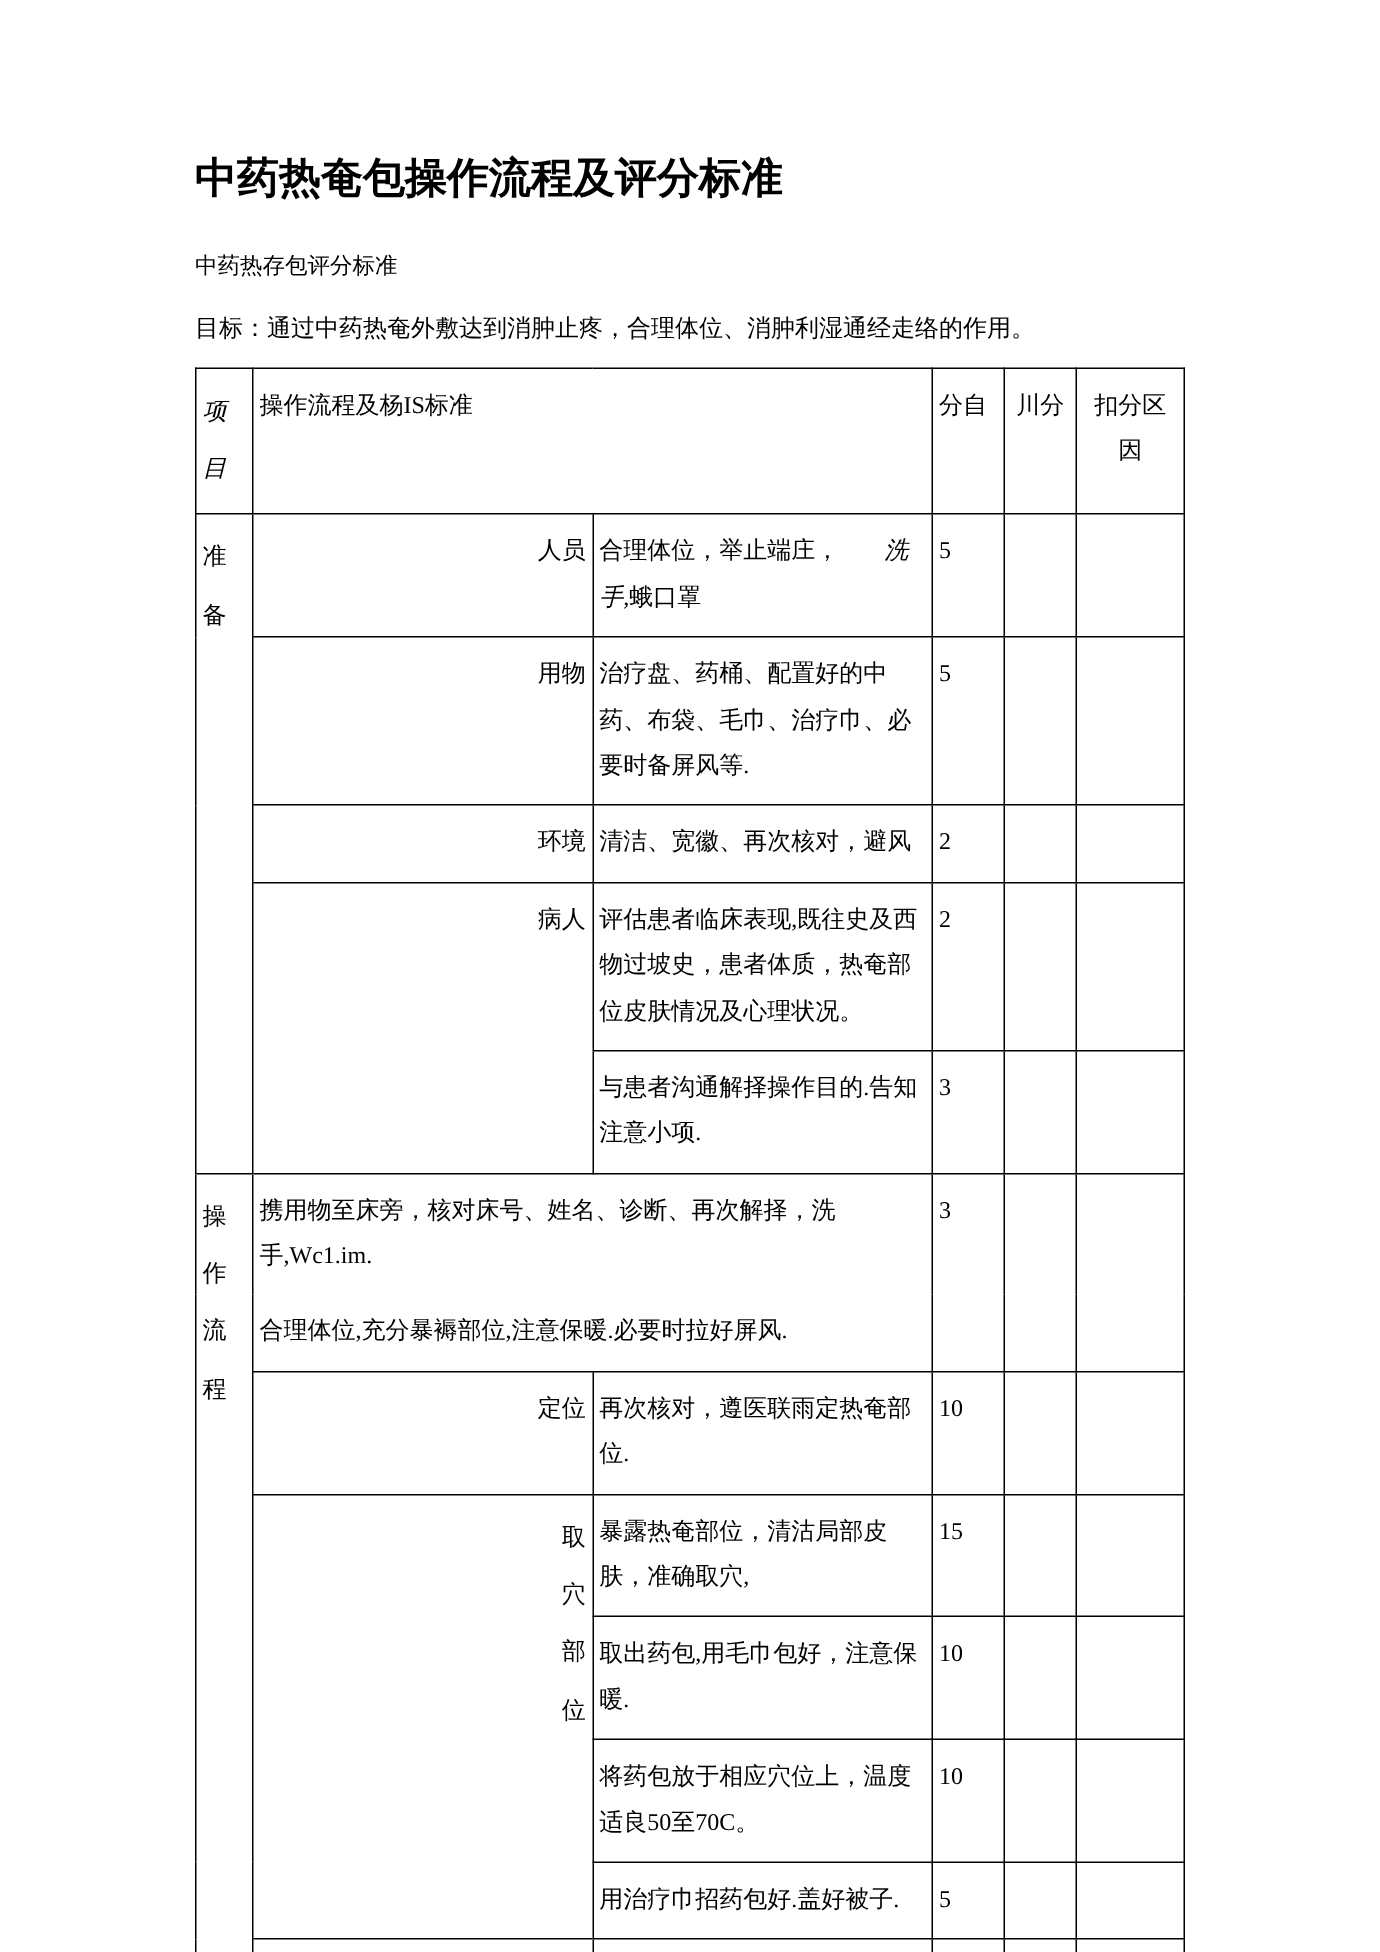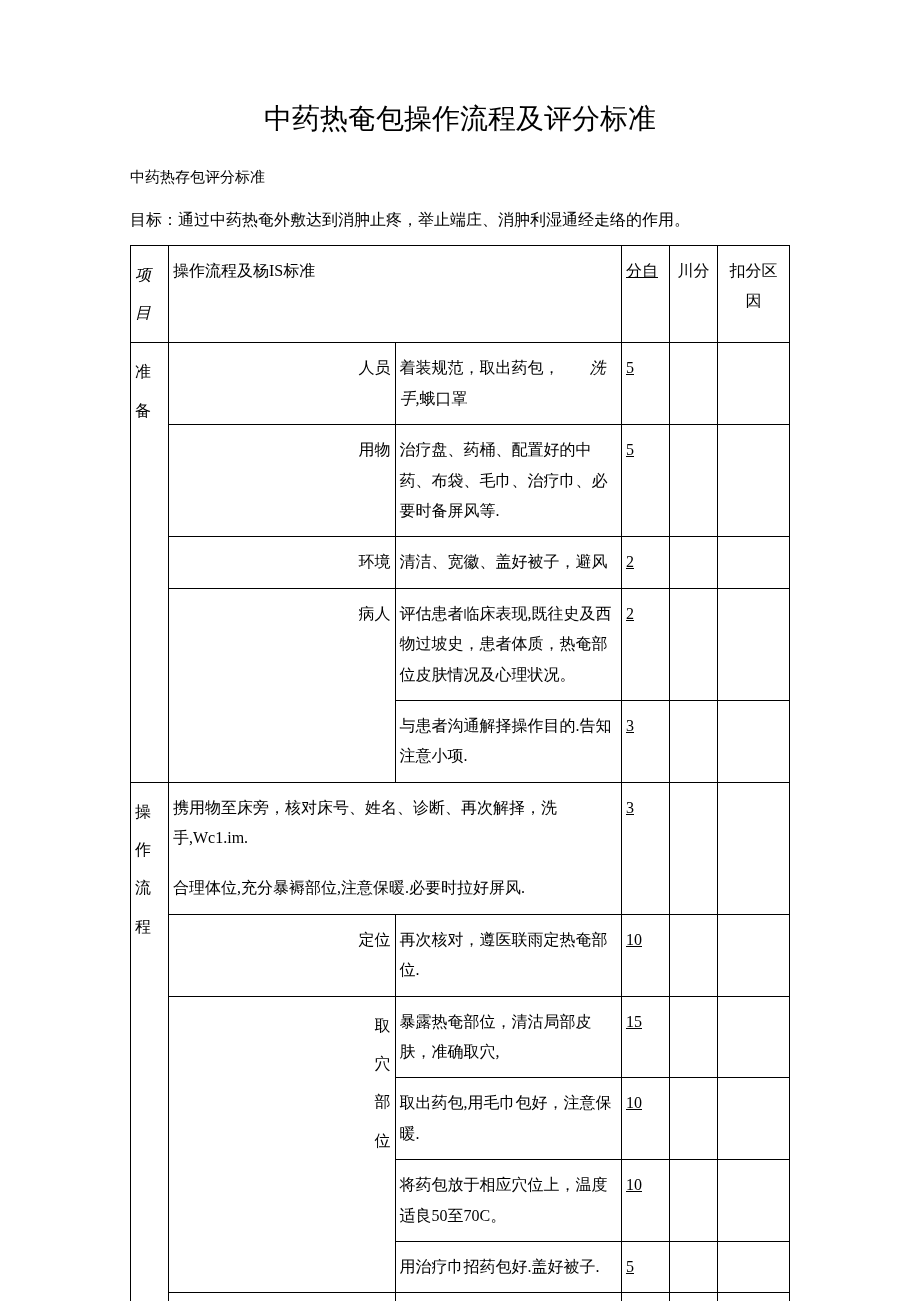--- a/index.html
+++ b/index.html
@@ -8,23 +8,23 @@
       box-sizing: border-box;
     }
     body {
       font-family: "SimSun", "宋体", serif;
       background: #fff;
       padding: 100px 130px 60px 130px;
       font-size: 16px;
       color: #000;
     }
     .title {
-      text-align: center;
+      text-align: left;
       font-size: 28px;
-      font-weight: normal;
+      font-weight: bold;
       margin-bottom: 30px;
     }
     .subtitle {
       margin-bottom: 20px;
       font-size: 15px;
     }
     .goal {
       margin-bottom: 12px;
       font-size: 16px;
       line-height: 1.6;
@@ -54,21 +54,20 @@
     .col-sub {
       width: 55px;
       text-align: right;
     }
     .col-desc {
       text-align: left;
     }
     .col-score {
       width: 48px;
       text-align: left;
-      text-decoration: underline;
     }
     .col-deduct {
       width: 48px;
       text-align: center;
     }
     .col-reason {
       width: 72px;
       text-align: center;
     }
     .vert-text {
@@ -83,53 +82,53 @@
     .italic {
       font-style: italic;
       margin-left: 30px;
     }
   </style>
 </head>
 <body>
 
 <h1 class="title">中药热奄包操作流程及评分标准</h1>
 <p class="subtitle">中药热存包评分标准</p>
-<p class="goal">目标：通过中药热奄外敷达到消肿止疼，举止端庄、消肿利湿通经走络的作用。</p>
+<p class="goal">目标：通过中药热奄外敷达到消肿止疼，合理体位、消肿利湿通经走络的作用。</p>
 
 <table>
 
   <tbody>
       <tr class="header-row">
     <td class="col-category"><span class="vert-text">项<br>目</span></td>
     <td colspan="2">操作流程及杨IS标准</td>
     <td class="col-score">分自</td>
     <td class="col-deduct">川分</td>
     <td class="col-reason">扣分区因</td>
   </tr>
 
   <tr>
     <td class="col-category no-bottom-border" rowspan="5"><span class="vert-text">准<br>备</span></td>
     <td class="col-sub">人员</td>
-    <td class="col-desc"><span>着装规范，取出药包，</span><span class="italic">洗手,</span><span>蛾口罩</span></td>
+    <td class="col-desc"><span>合理体位，举止端庄，</span><span class="italic">洗手,</span><span>蛾口罩</span></td>
     <td class="col-score">5</td>
     <td class="col-deduct"></td>
     <td class="col-reason"></td>
   </tr>
 
   <tr>
     <td class="col-sub">用物</td>
     <td class="col-desc">治疗盘、药桶、配置好的中药、布袋、毛巾、治疗巾、必要时备屏风等.</td>
     <td class="col-score">5</td>
     <td class="col-deduct"></td>
     <td class="col-reason"></td>
   </tr>
 
   <tr>
     <td class="col-sub">环境</td>
-    <td class="col-desc">清洁、宽徽、盖好被子，避风</td>
+    <td class="col-desc">清洁、宽徽、再次核对，避风</td>
     <td class="col-score">2</td>
     <td class="col-deduct"></td>
     <td class="col-reason"></td>
   </tr>
 
   <tr>
     <td class="col-sub no-bottom-border">病人</td>
     <td class="col-desc">评估患者临床表现,既往史及西物过坡史，患者体质，热奄部位皮肤情况及心理状况。</td>
     <td class="col-score">2</td>
     <td class="col-deduct"></td>

